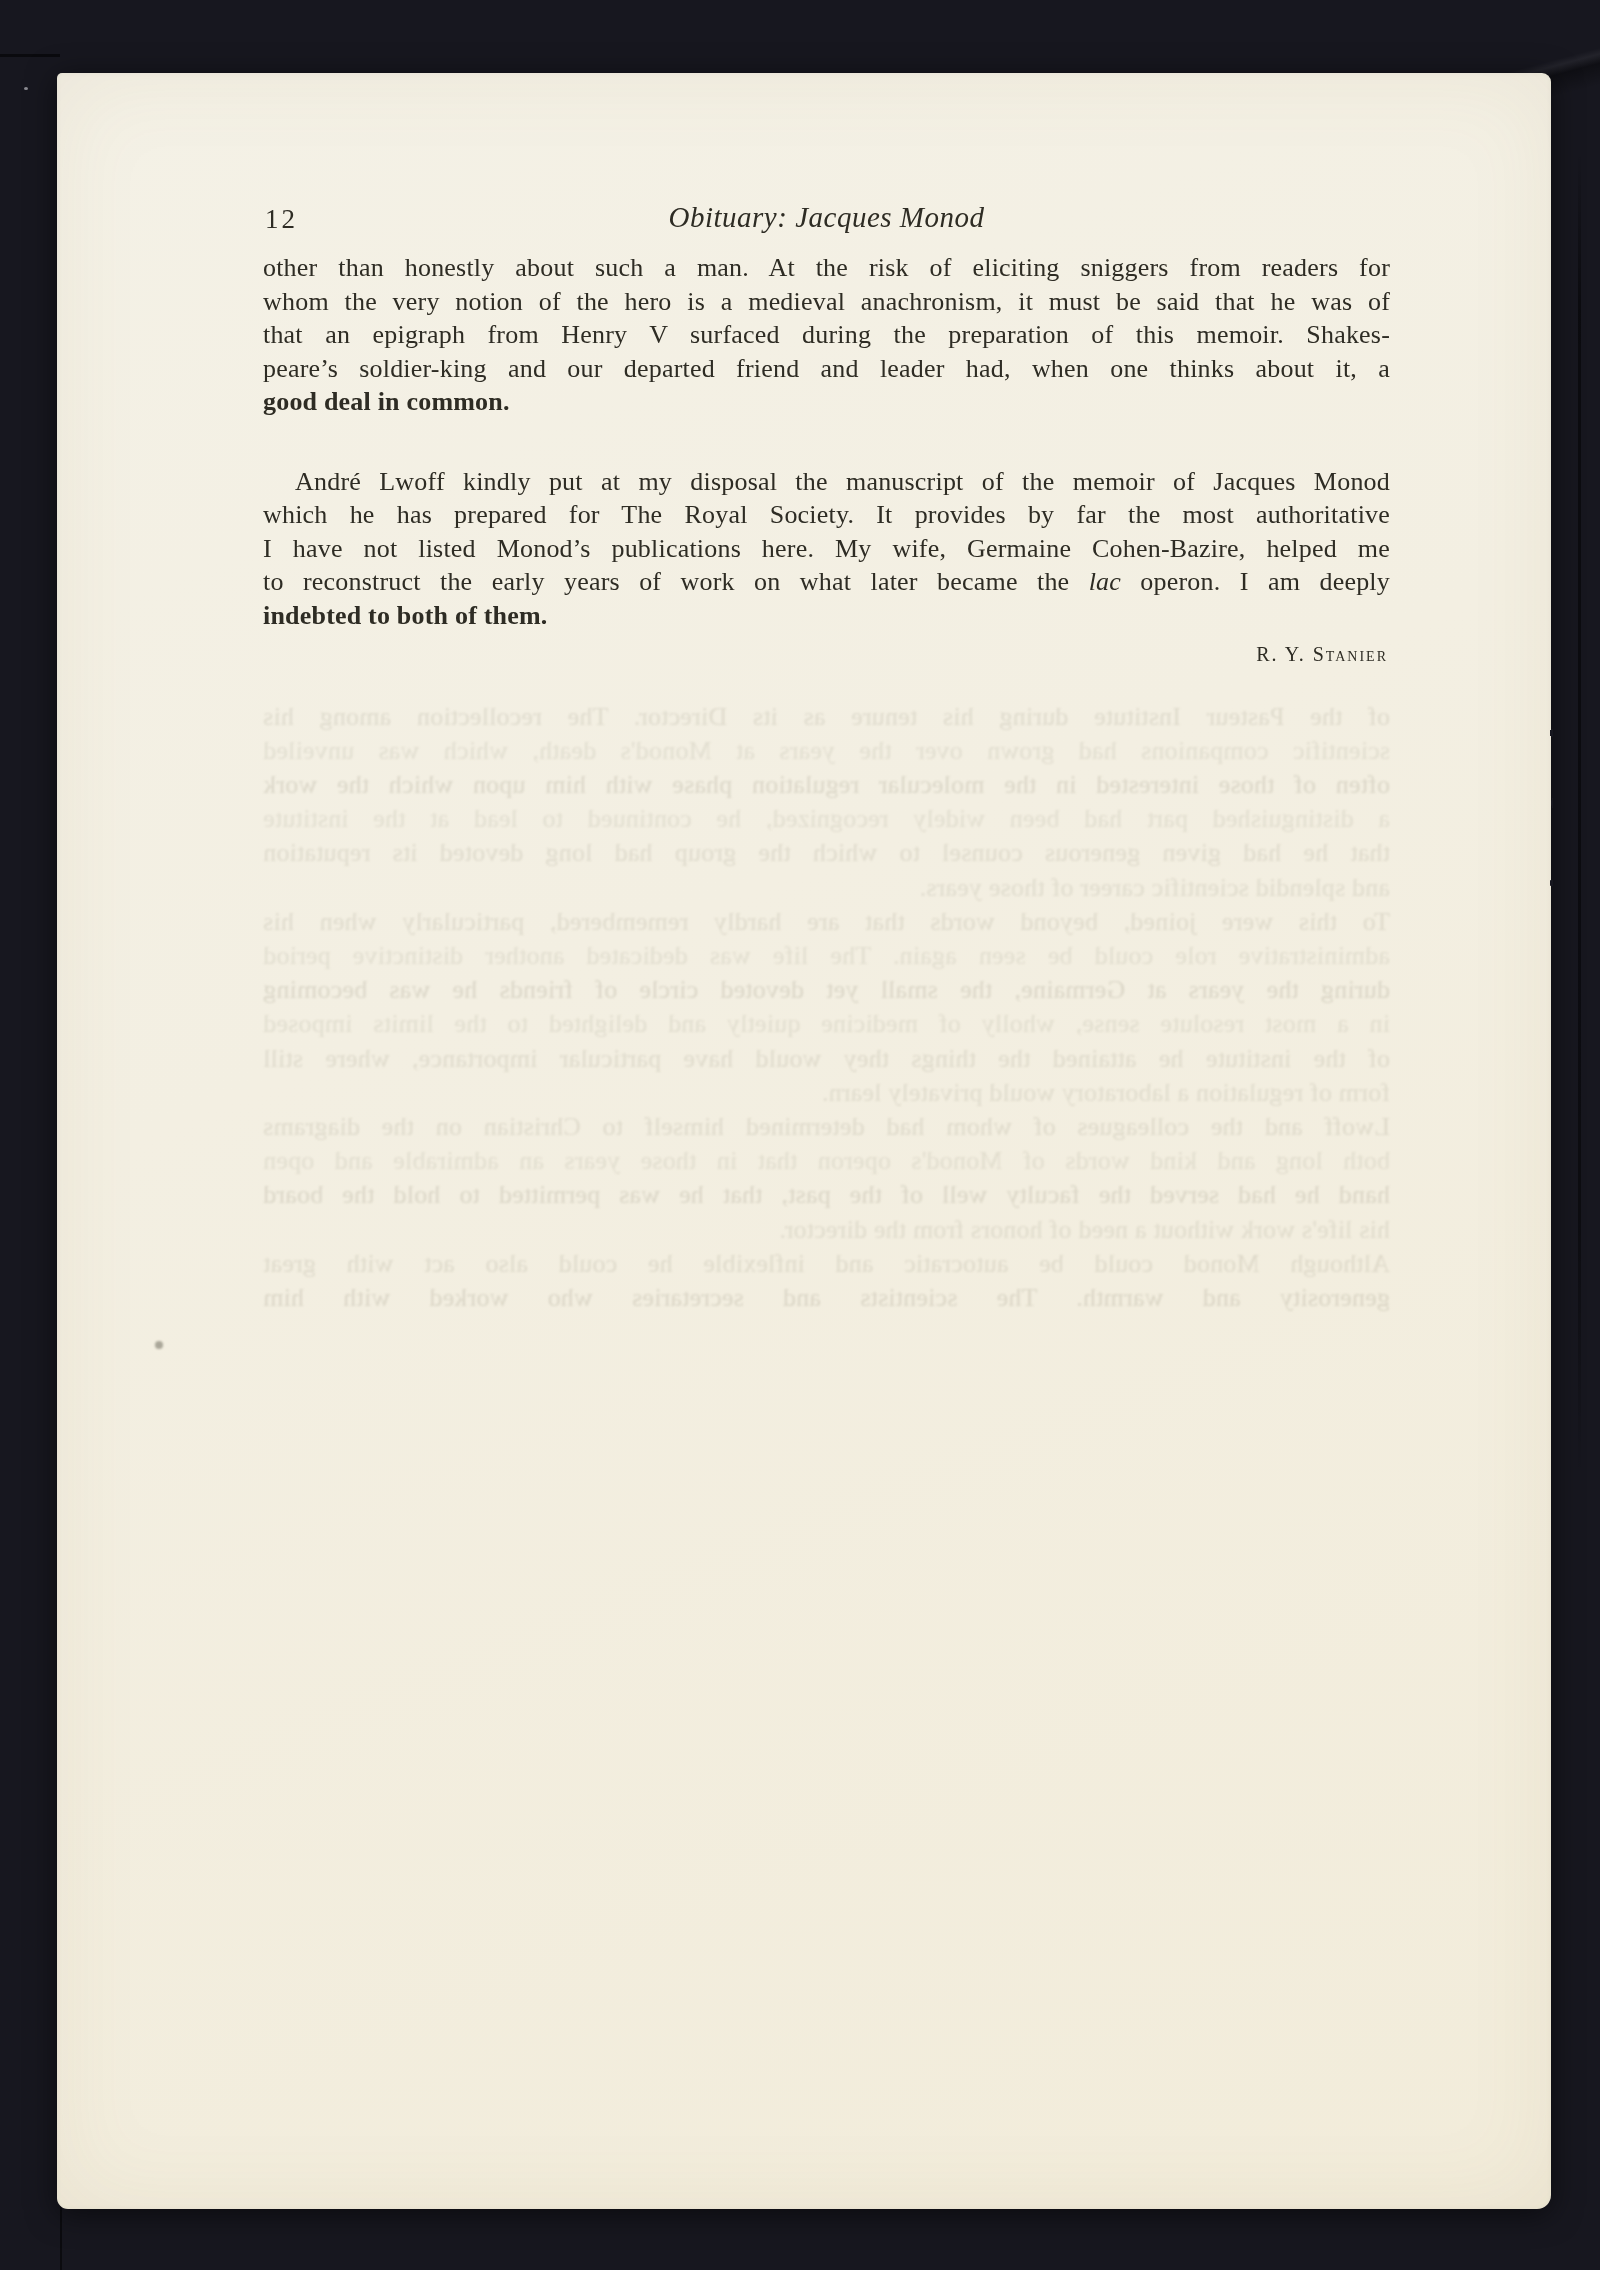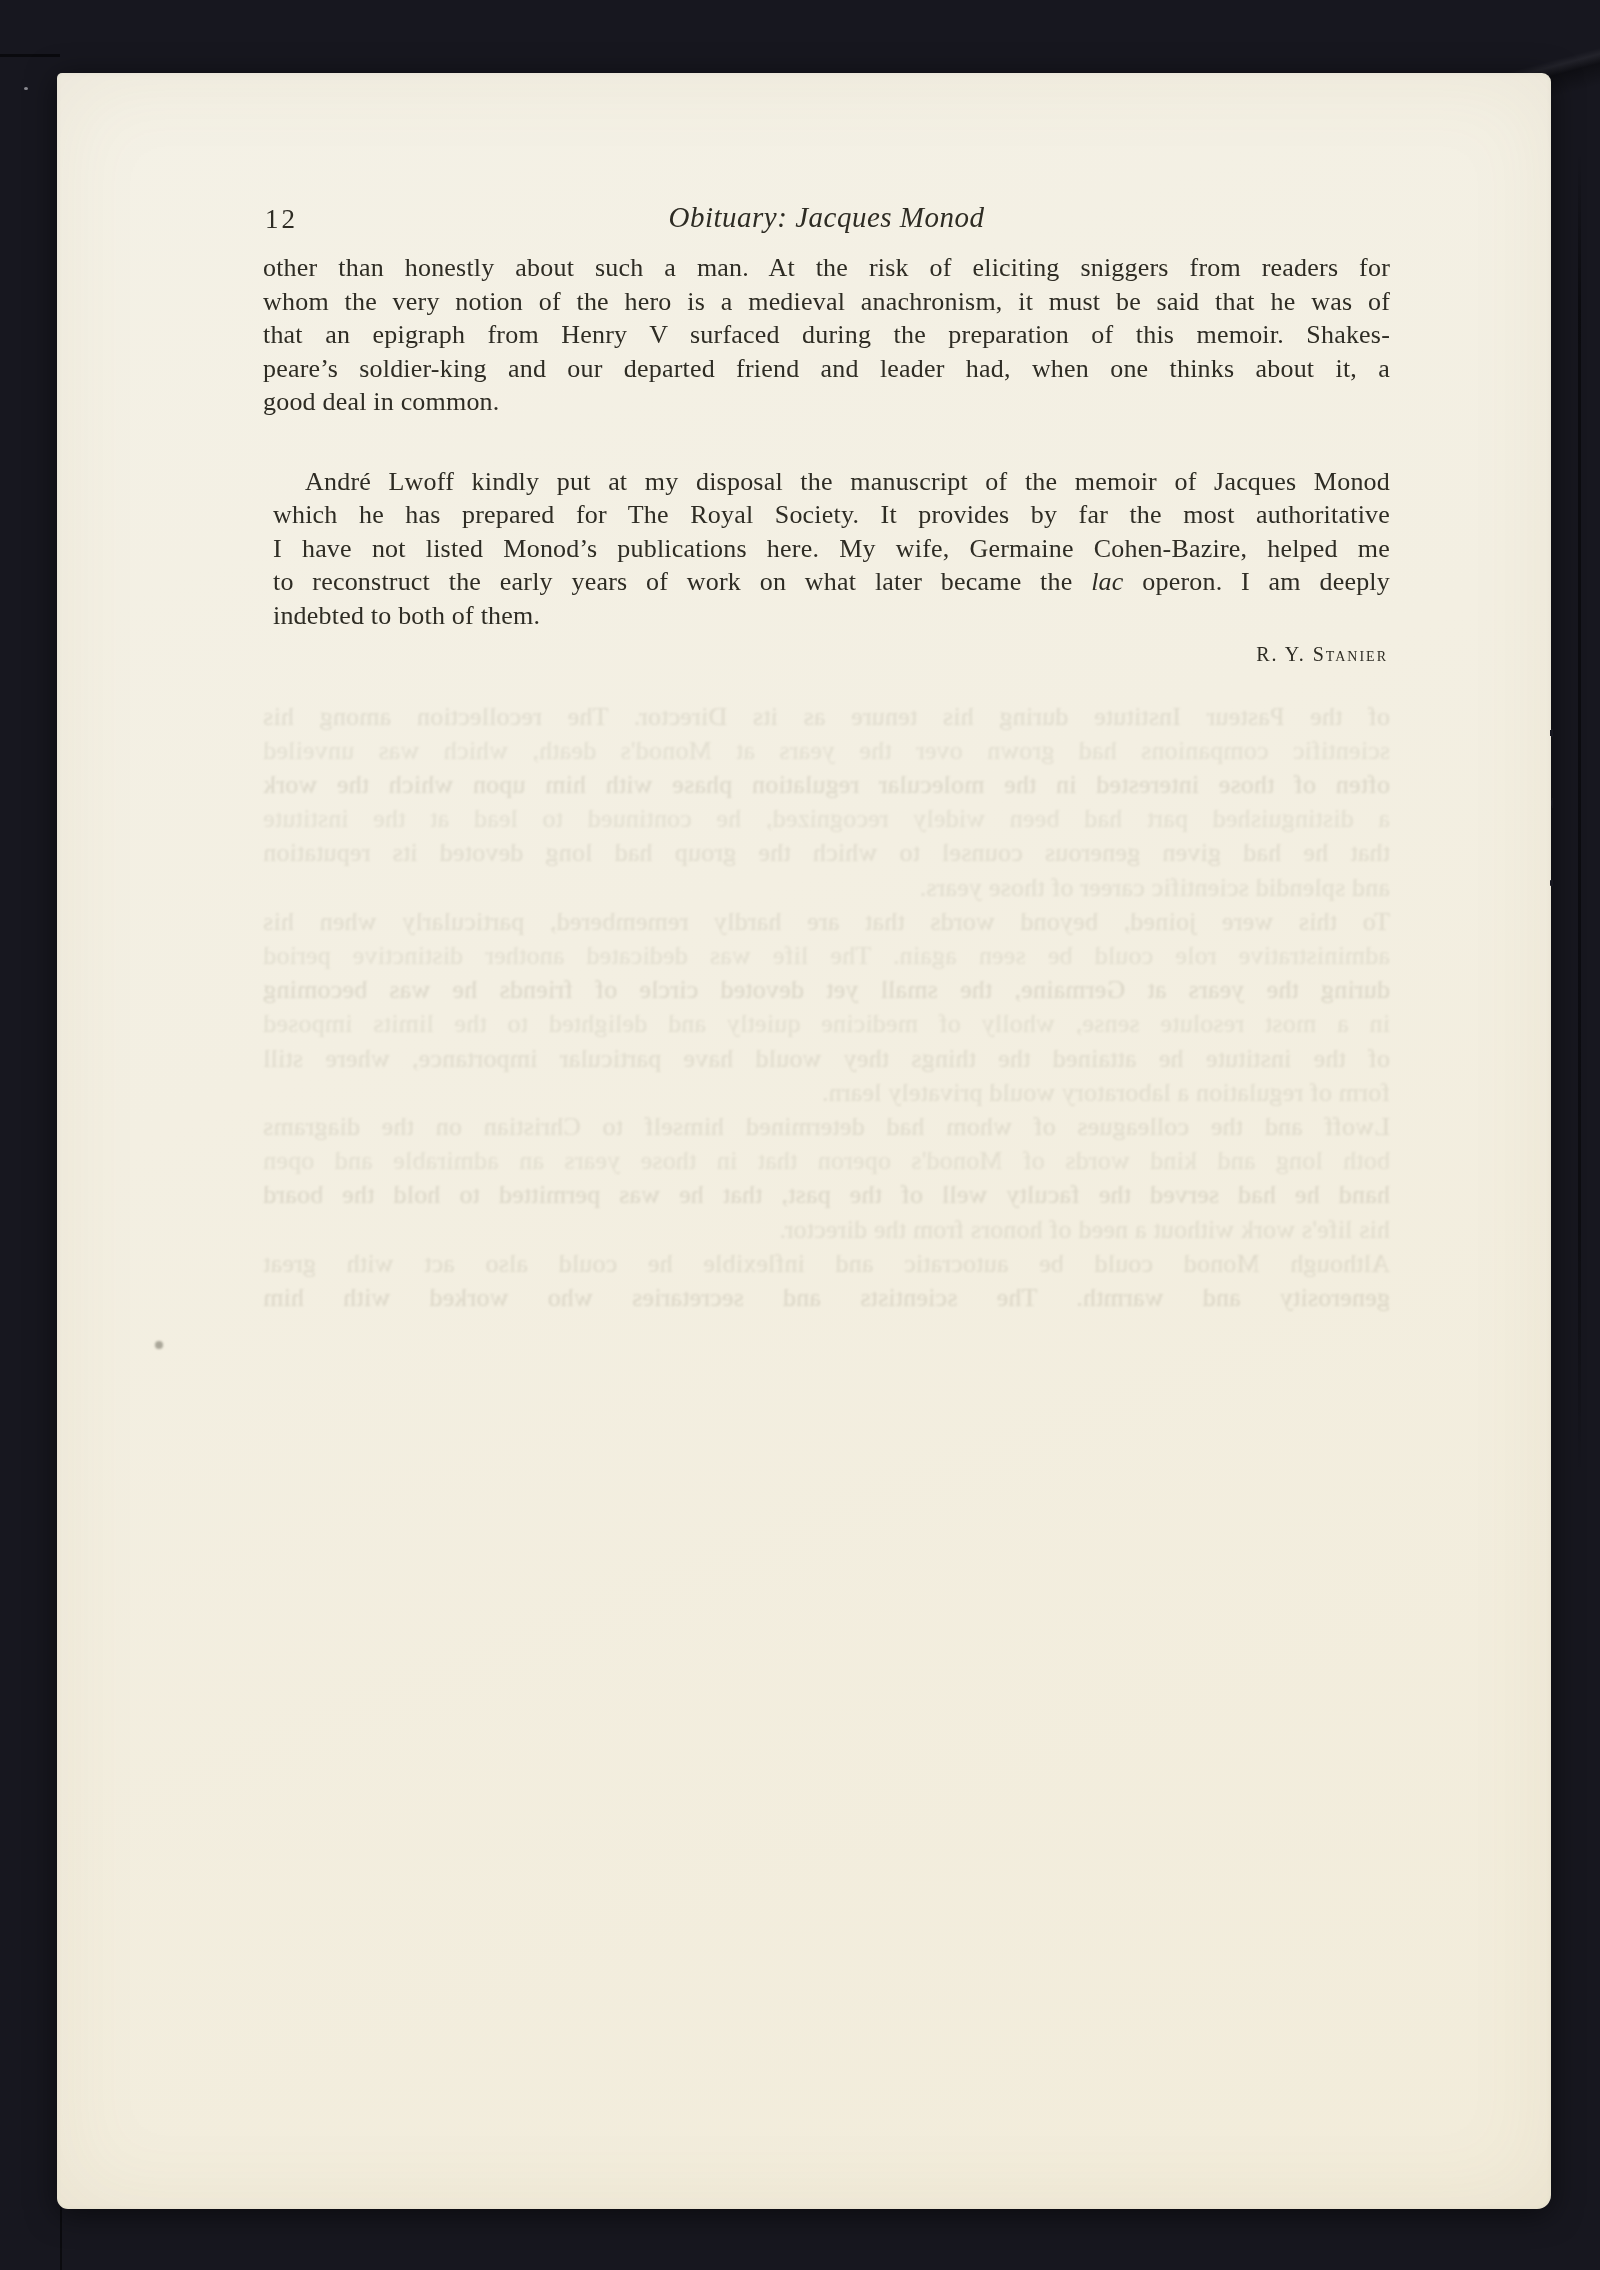--- a/index.html
+++ b/index.html
@@ -55,23 +55,23 @@
   .header{position:relative;height:46px;}
   .page-num{
     position:absolute;left:2px;top:2px;
     font-size:27px;letter-spacing:3px;
   }
   .running-head{
     text-align:center;font-style:italic;font-size:29px;letter-spacing:.5px;margin-top:28px;
   }
   .para{margin:0;}
   .para .line{text-align:justify;text-align-last:justify;}
-  .para .line:last-child{text-align-last:left;}
+  .para .line:last-child{text-align-last:left;font-weight:bold;}
   .para-1{margin-top:4px;}
-  .para-2{margin-top:46px;margin-left:10px;}
+  .para-2{margin-top:46px;}
   .para-2 .line:first-child{text-indent:32px;}
   .signature{
     margin-top:6px;text-align:right;
     font-variant:small-caps;font-size:20px;letter-spacing:2px;
     padding-right:2px;
   }
   
   .ghost{
     margin-top:28px;
     transform:scaleX(-1);

